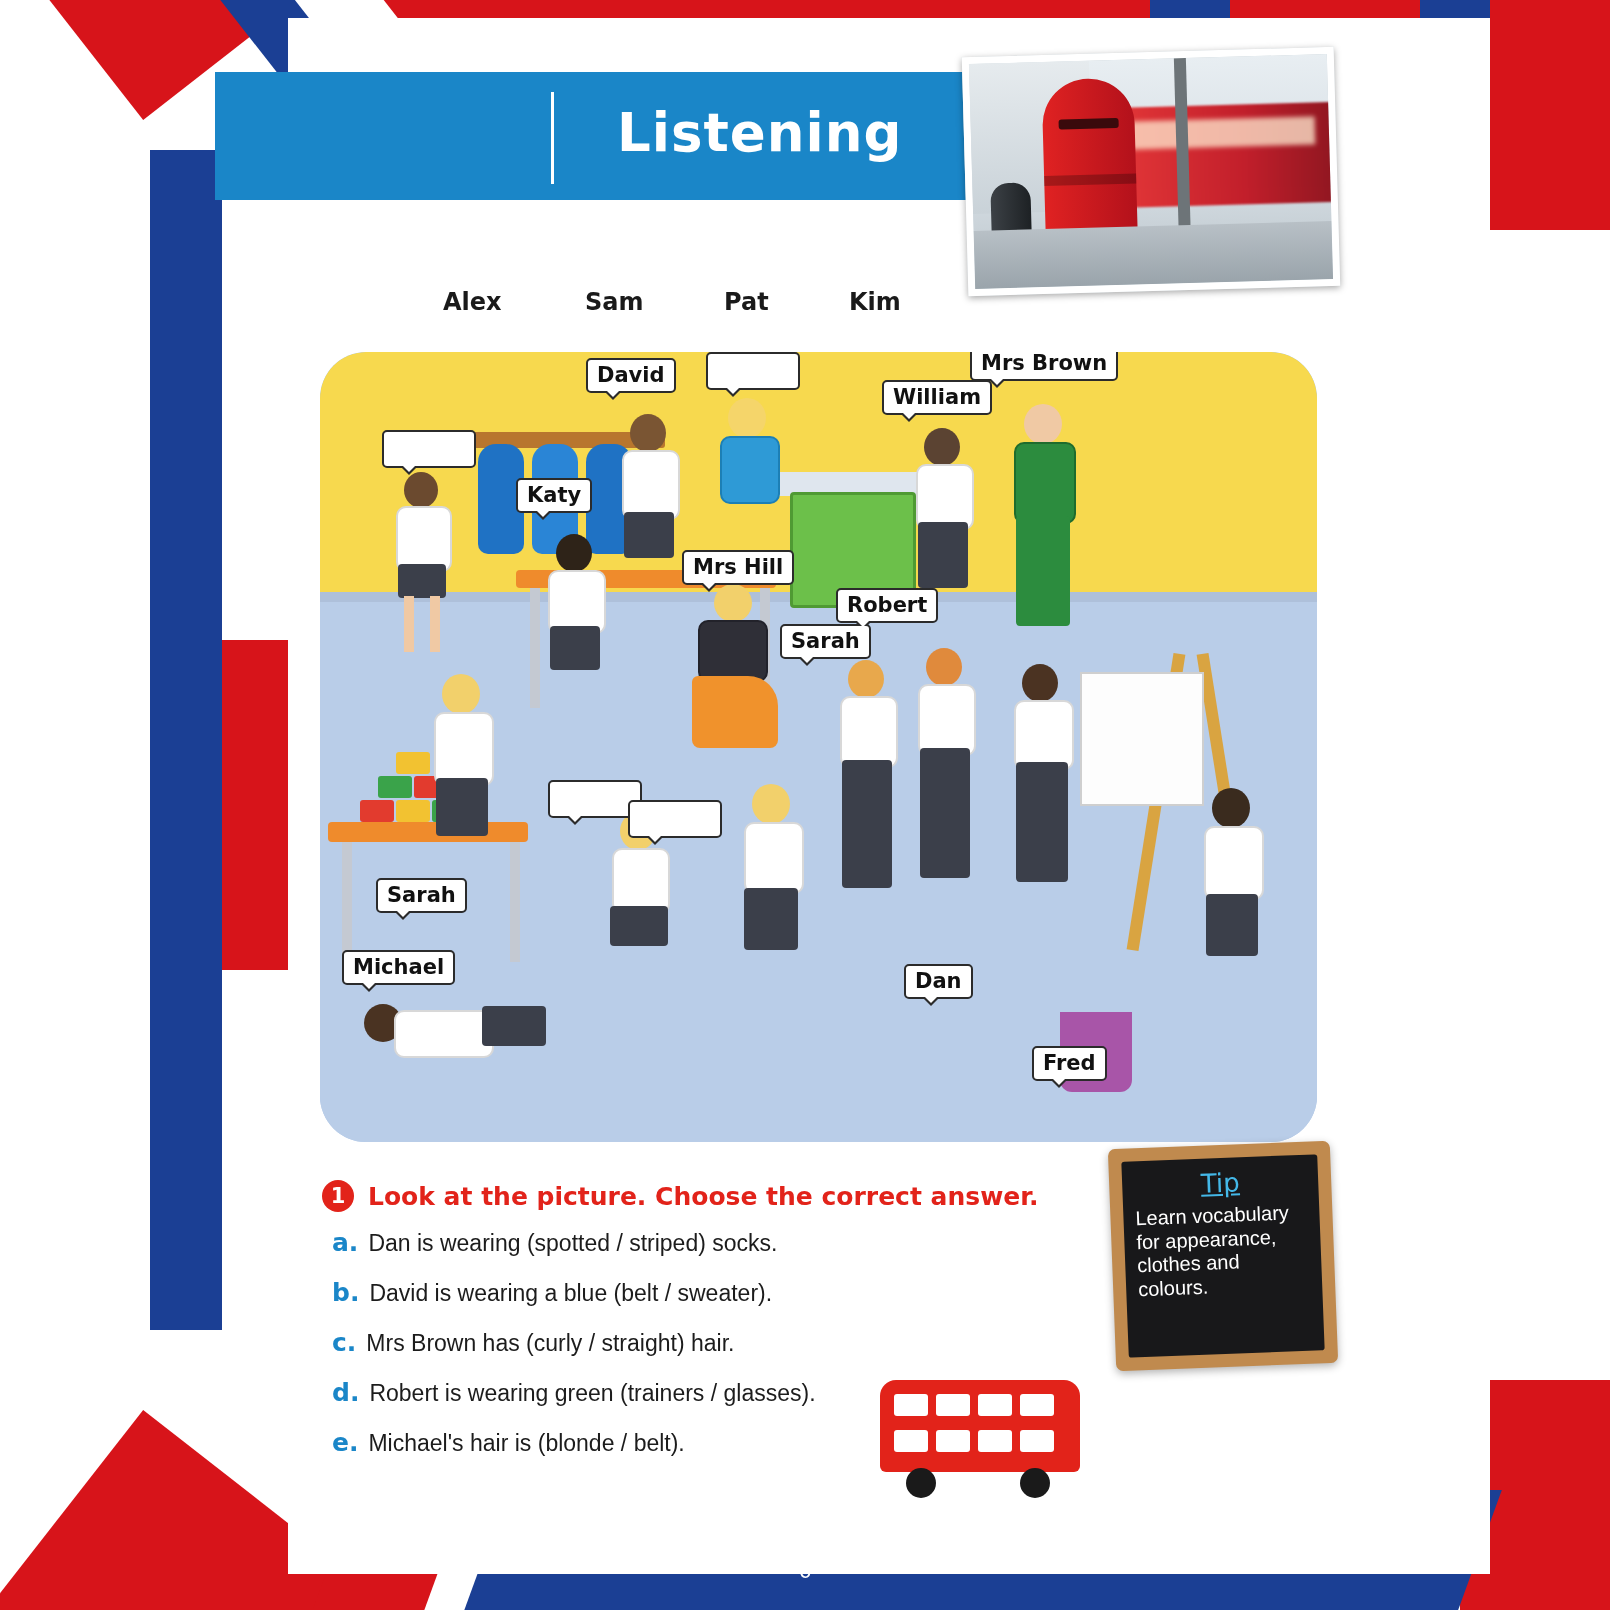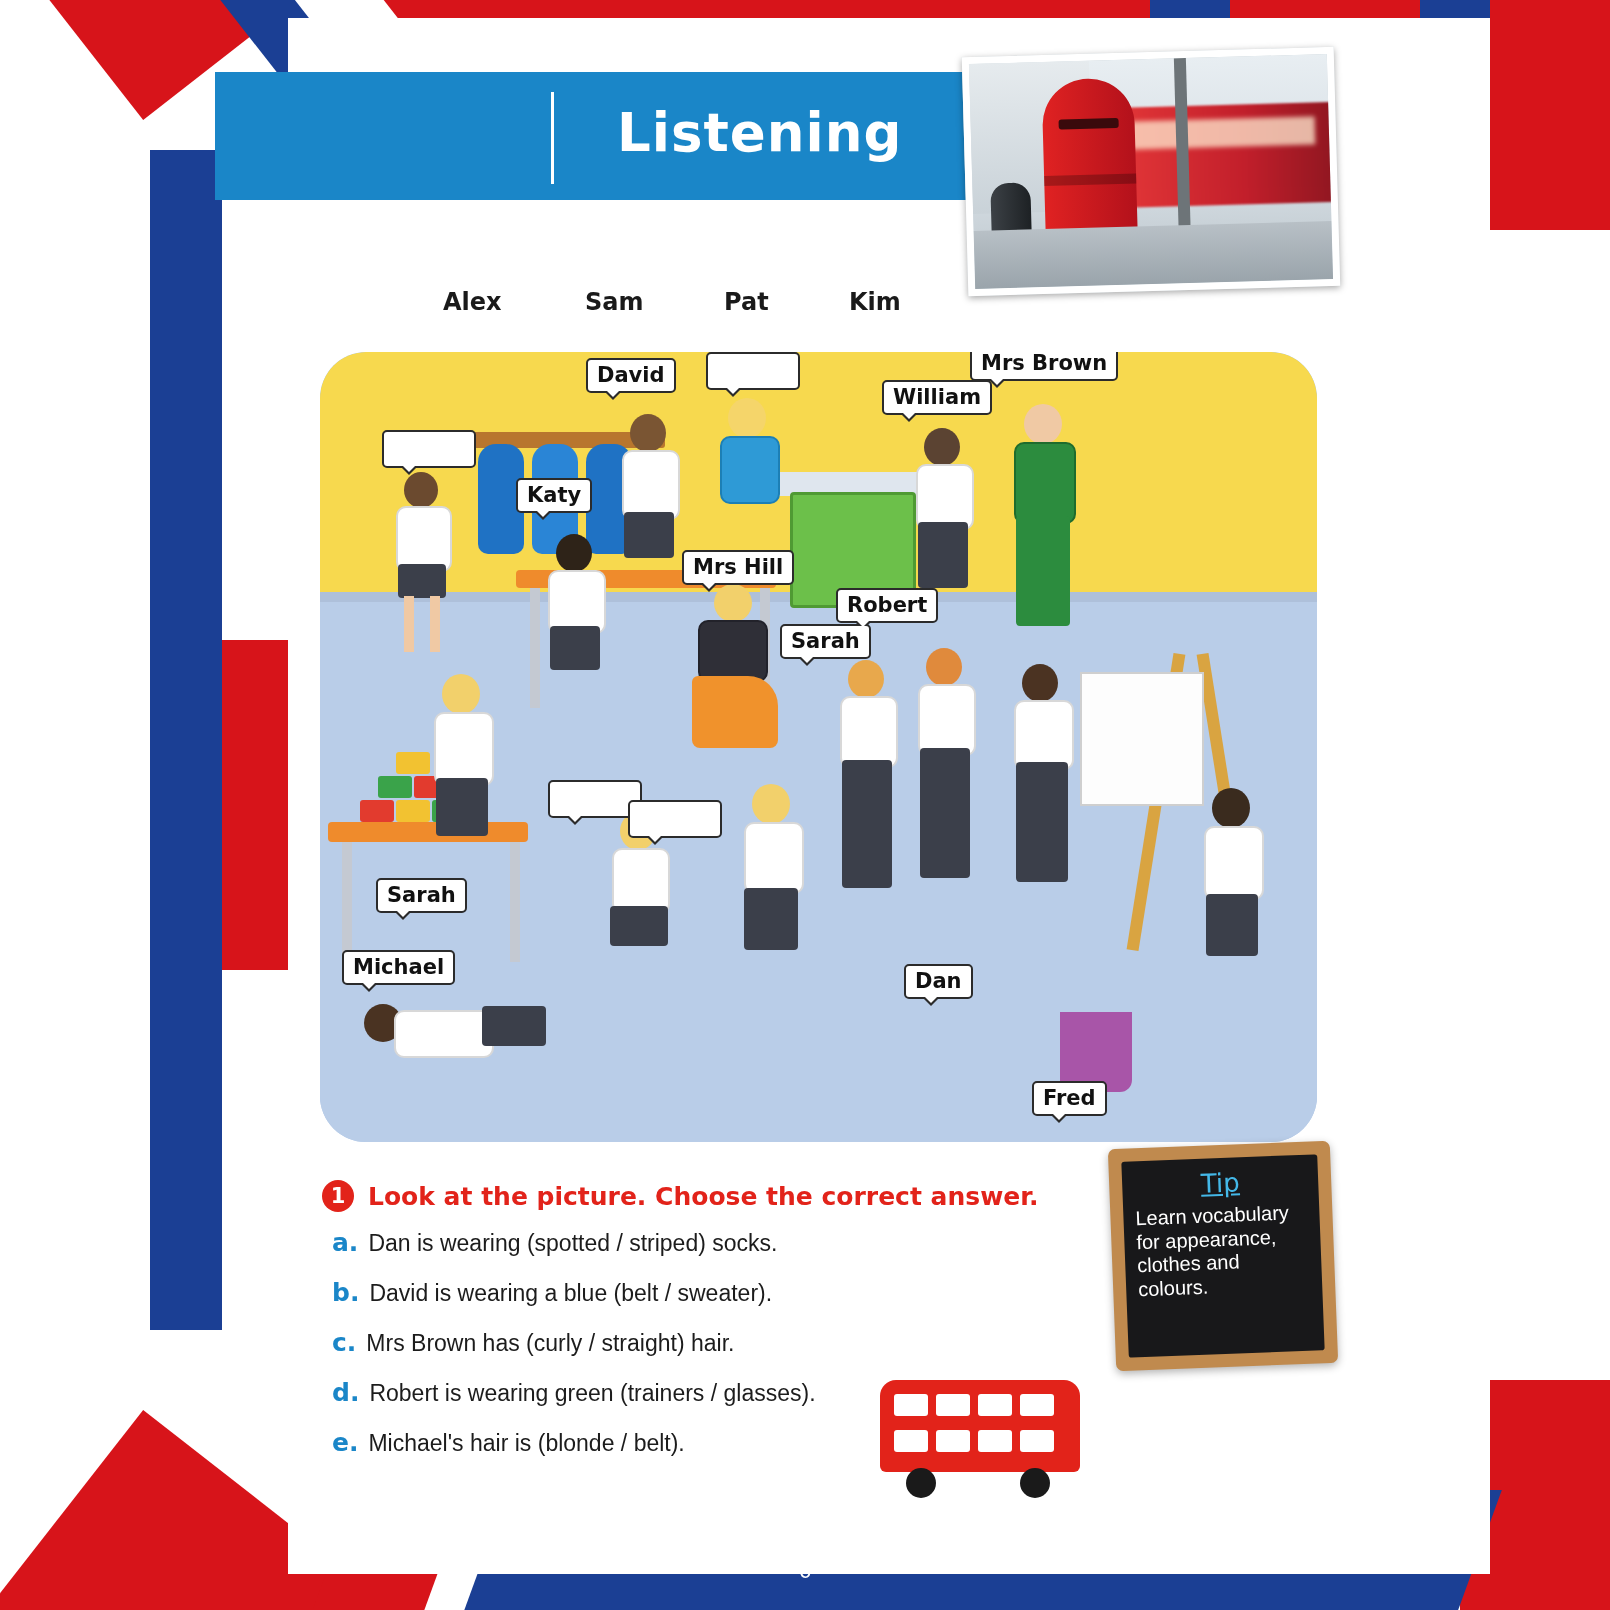--- a/index.html
+++ b/index.html
@@ -683,21 +683,21 @@
     <div class="tag" style="left:650px; top:-6px;">Mrs Brown</div>
     <div class="tag" style="left:196px; top:126px;">Katy</div>
     <div class="tag" style="left:362px; top:198px;">Mrs Hill</div>
     <div class="tag" style="left:516px; top:236px;">Robert</div>
     <div class="tag" style="left:460px; top:272px;">Sarah</div>
     <div class="tag blank" style="left:228px; top:428px;"></div>
     <div class="tag blank" style="left:308px; top:448px;"></div>
     <div class="tag" style="left:56px; top:526px;">Sarah</div>
     <div class="tag" style="left:22px; top:598px;">Michael</div>
     <div class="tag" style="left:584px; top:612px;">Dan</div>
-    <div class="tag" style="left:712px; top:694px;margin-top:35px;">Fred</div>
+    <div class="tag" style="left:712px; top:694px;">Fred</div>
   </div>
 
   <div class="exercise">
     <div class="ex-head">
       <div class="ex-num">1</div>
       <div class="ex-title">Look at the picture. Choose the correct answer.</div>
     </div>
 
     <div class="ex-item">
       <span class="ex-letter">a.</span>

